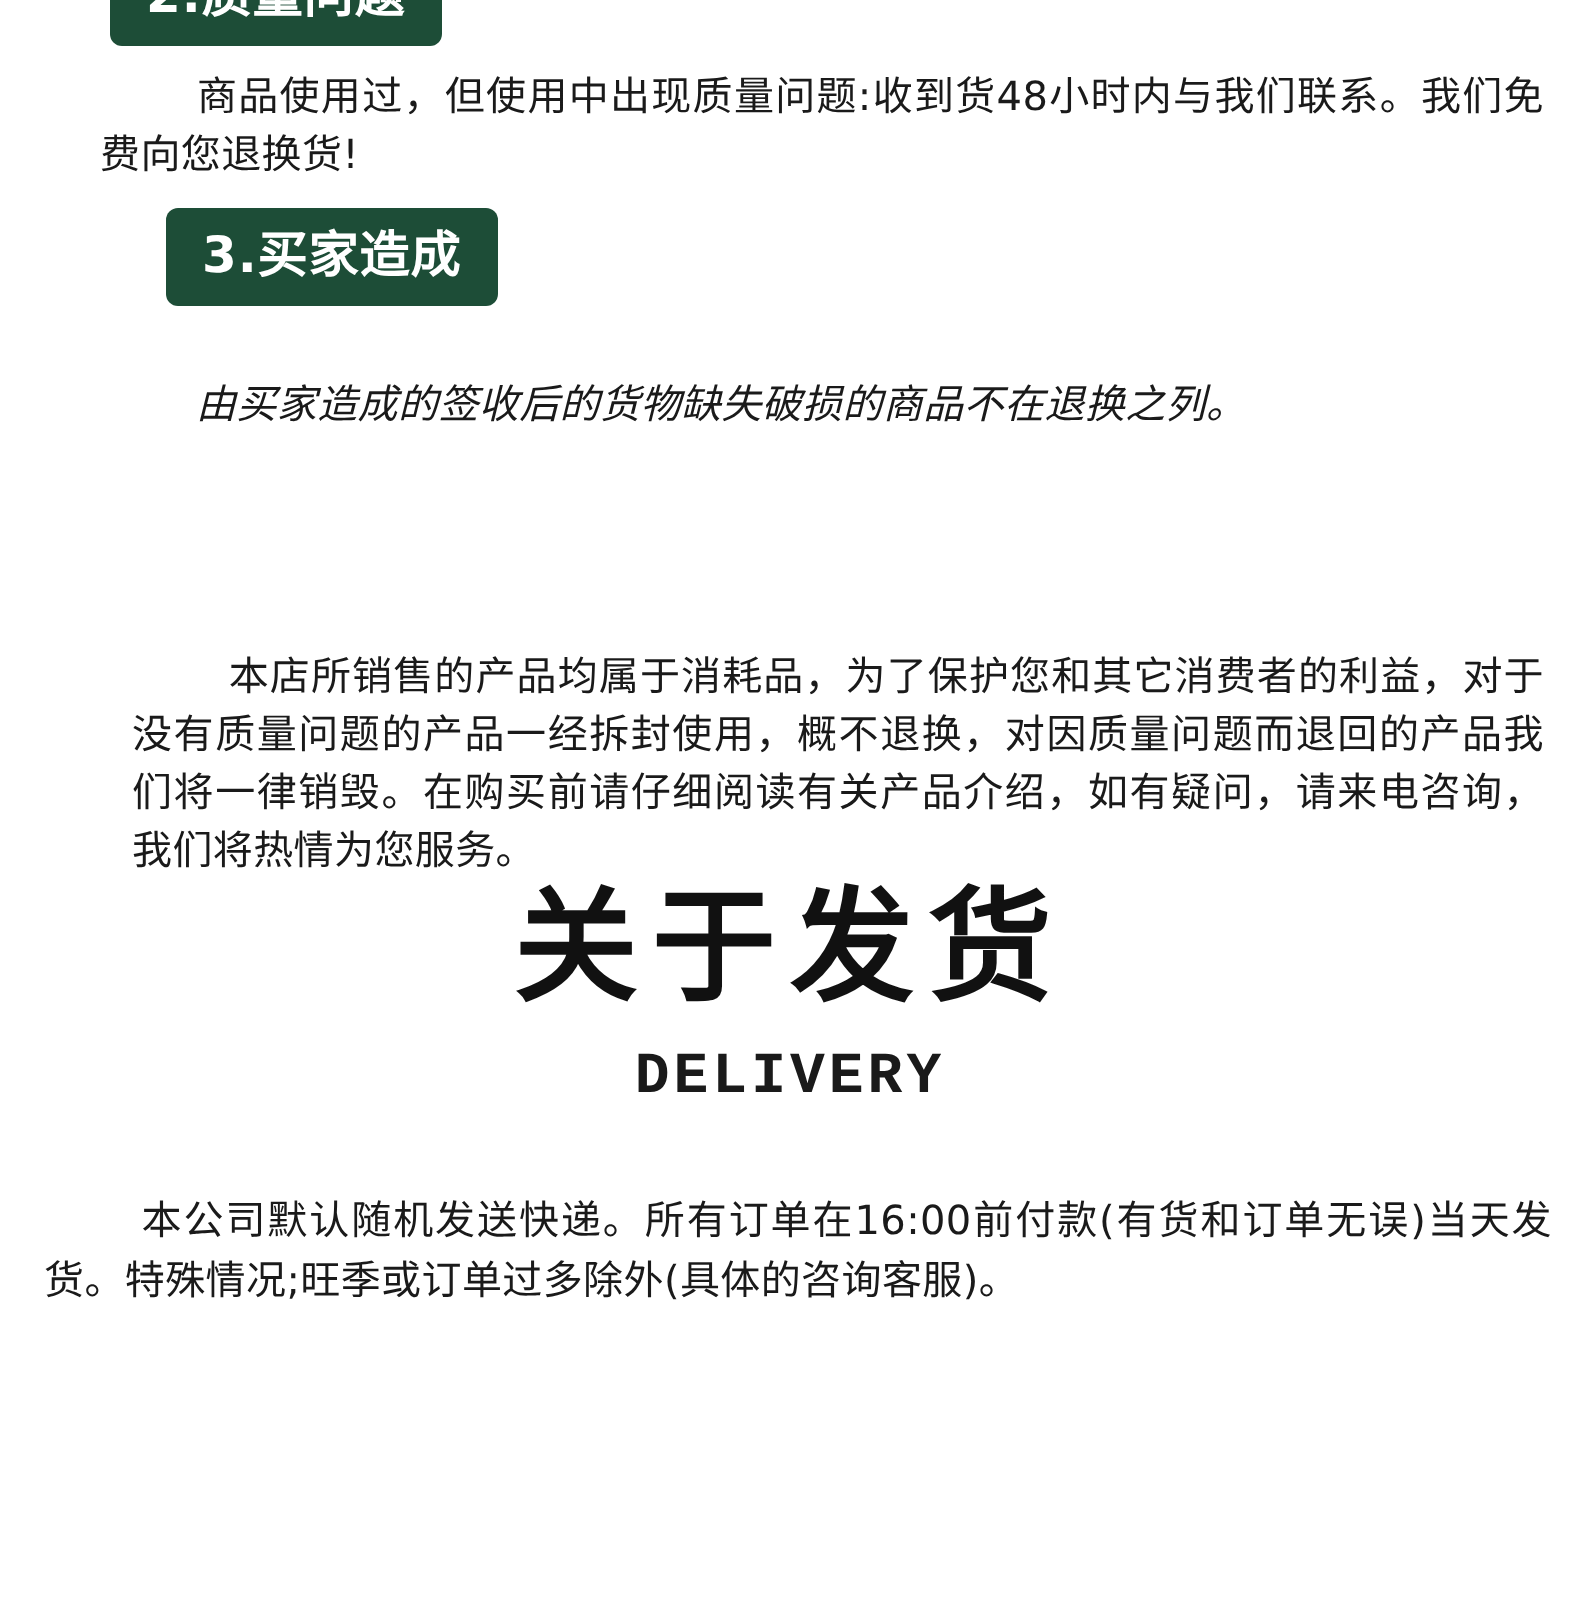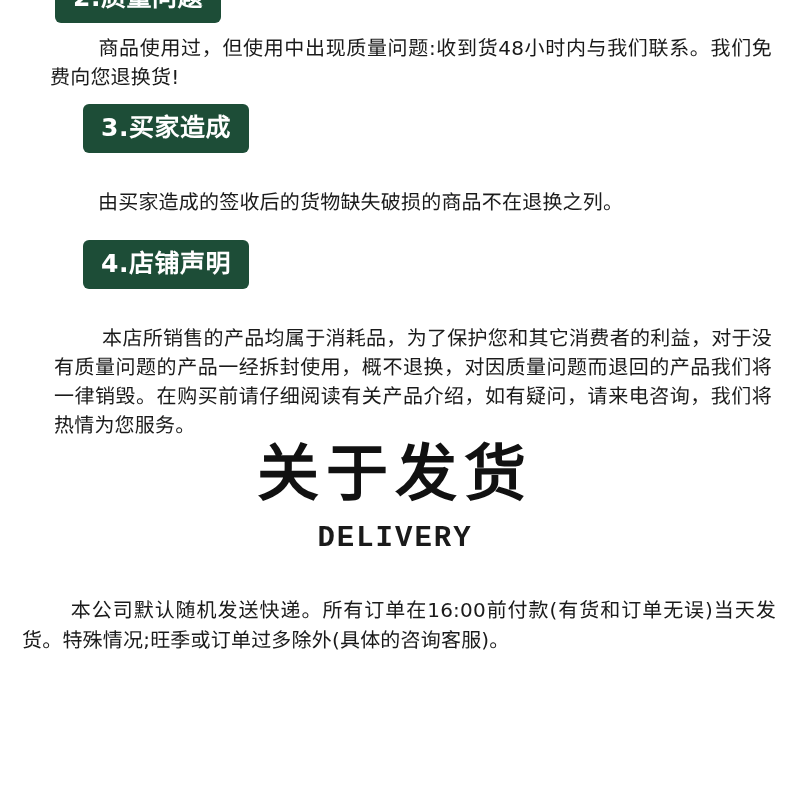--- a/index.html
+++ b/index.html
@@ -60,23 +60,23 @@
     letter-spacing: 0.2px;
   }
   .para .indent {
     display: inline-block;
     width: 2.4em;
   }
 
   
   .block-1 { position: absolute; left: 0; top: 14px; right: 0; }
   .block-2 { position: absolute; left: 0; top: 104px; right: 0; }
-  .block-2-text { position: absolute; left: 0; top: 168px; right: 0; }
+  .block-2-text { position: absolute; left: 0; top: 168px; right: 0; font-style: italic; }
   .block-3 { position: absolute; left: 0; top: 240px; right: 0; }
-  .block-3-text { position: absolute; left: 4px; top: 304px; right: 0; }
+  .block-3-text { position: absolute; left: 16px; top: 304px; right: 0; }
 
   
   .delivery-head {
     position: absolute;
     left: 0;
     right: 0;
     top: 440px;
     text-align: center;
   }
   .delivery-cn {
@@ -123,23 +123,20 @@
   </div>
 
   <div class="block-2 pill-row">
     <span class="pill">3.买家造成</span>
   </div>
 
   <div class="block-2-text">
     <p class="para"><span class="indent"></span><span>由买家造成的签收后的货物缺失破损的商品不在退换之列。</span></p>
   </div>
 
-  <div class="block-3 pill-row">
-    <span class="pill">4.店铺声明</span>
-  </div>
 
   <div class="block-3-text">
     <p class="para"><span class="indent"></span><span>本店所销售的产品均属于消耗品，为了保护您和其它消费者的利益，对于没有质量问题的产品一经拆封使用，概不退换，对因质量问题而退回的产品我们将一律销毁。在购买前请仔细阅读有关产品介绍，如有疑问，请来电咨询，我们将热情为您服务。</span></p>
   </div>
 
   <div class="delivery-head">
     <p class="delivery-cn">关于发货</p>
     <p class="delivery-en">DELIVERY</p>
   </div>
 

